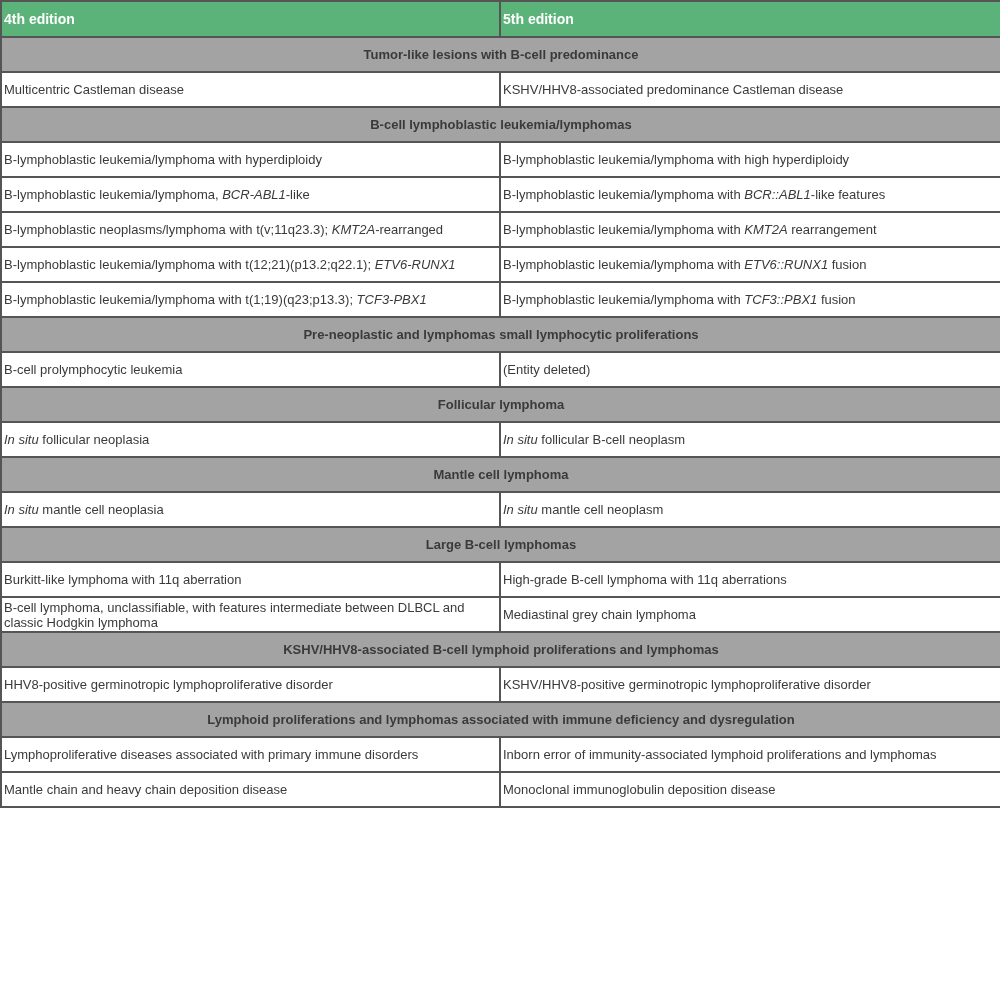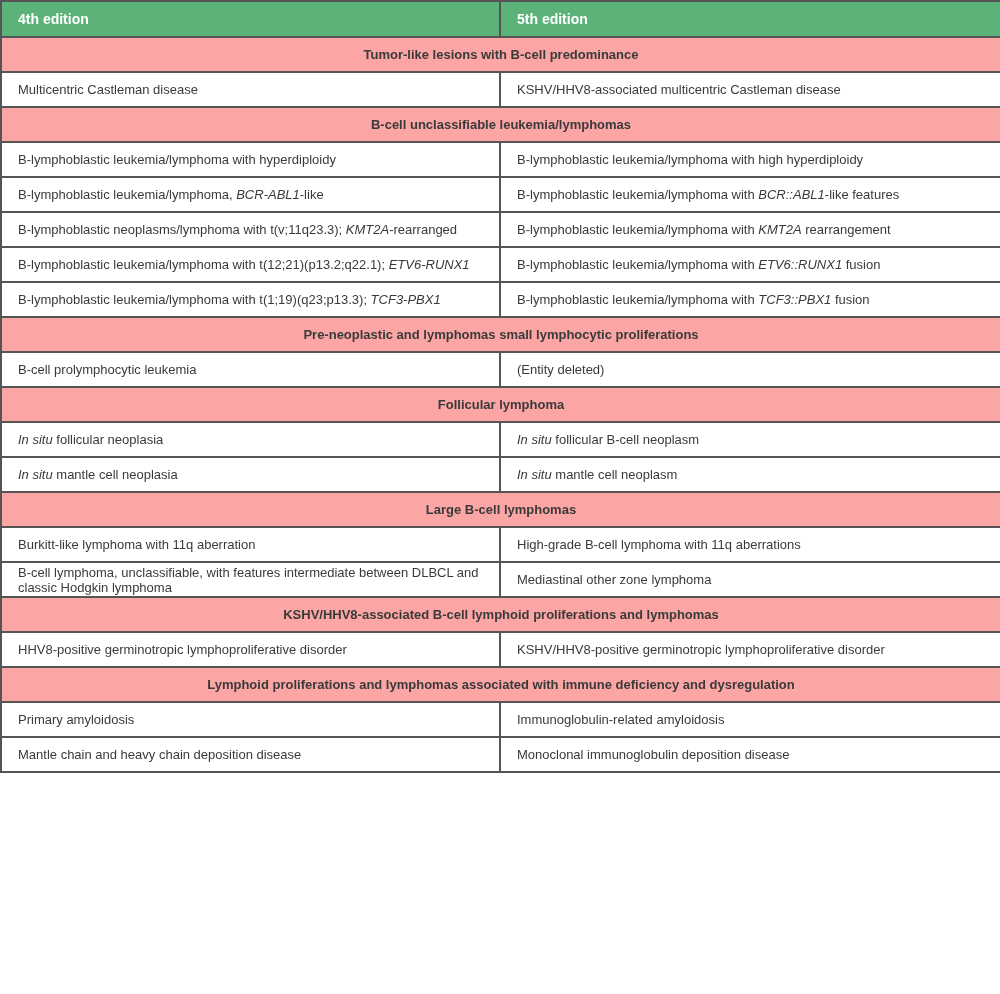--- a/index.html
+++ b/index.html
@@ -1,20 +1,20 @@
 <!DOCTYPE html>
 <html><head>
 <meta charset="utf-8">
 <style>
   html,body{margin:0;padding:0;background:#fff;}
   body{width:1000px;height:994px;overflow:hidden;font-family:"Liberation Sans",sans-serif;color:#3a3a3a;}
   table{border-collapse:collapse;width:1000px;table-layout:fixed;}
-  td,th{border:2px solid #555;font-size:13px;padding:0 16px;text-align:left;vertical-align:middle;line-height:15px;}
+  td,th{border:2px solid #555;font-size:13px;padding:0 2px;text-align:left;vertical-align:middle;line-height:15px;}
   th{background:#5cb37a;color:#fff;font-weight:bold;font-size:14px;height:34px;}
-  tr.sec td{background:#fca5a5;font-weight:bold;text-align:center;height:33px;}
+  tr.sec td{background:#a3a3a3;font-weight:bold;text-align:center;height:33px;}
   tr.row td{height:33px;background:#fff;border-radius:12px;}
   col.c1{width:499px;} col.c2{width:501px;}
 </style>
 </head>
 <body>
 
 <table>
   <colgroup>
       <col class="c1">
       <col class="c2">
@@ -24,24 +24,24 @@
       <th>4th edition</th>
       <th>5th edition</th>
     </tr>
   </thead>
   <tbody id="tbody">
       <tr class="sec">
         <td colspan="2">Tumor-like lesions with B-cell predominance</td>
       </tr>
       <tr class="row">
         <td><span>Multicentric Castleman disease</span></td>
-        <td><span>KSHV/HHV8-associated multicentric Castleman disease</span></td>
+        <td><span>KSHV/HHV8-associated predominance Castleman disease</span></td>
       </tr>
       <tr class="sec">
-        <td colspan="2">B-cell unclassifiable leukemia/lymphomas</td>
+        <td colspan="2">B-cell lymphoblastic leukemia/lymphomas</td>
       </tr>
       <tr class="row">
         <td><span>B-lymphoblastic leukemia/lymphoma with hyperdiploidy</span></td>
         <td><span>B-lymphoblastic leukemia/lymphoma with high hyperdiploidy</span></td>
       </tr>
       <tr class="row">
         <td><span>B-lymphoblastic leukemia/lymphoma, </span><i>BCR-ABL1</i><span>-like</span></td>
         <td><span>B-lymphoblastic leukemia/lymphoma with </span><i>BCR::ABL1</i><span>-like features</span></td>
       </tr>
       <tr class="row">
@@ -63,47 +63,50 @@
         <td><span>B-cell prolymphocytic leukemia</span></td>
         <td><span>(Entity deleted)</span></td>
       </tr>
       <tr class="sec">
         <td colspan="2">Follicular lymphoma</td>
       </tr>
       <tr class="row">
         <td><i>In situ</i><span> follicular neoplasia</span></td>
         <td><i>In situ</i><span> follicular B-cell neoplasm</span></td>
       </tr>
+      <tr class="sec">
+        <td colspan="2">Mantle cell lymphoma</td>
+      </tr>
       <tr class="row">
         <td><i>In situ</i><span> mantle cell neoplasia</span></td>
         <td><i>In situ</i><span> mantle cell neoplasm</span></td>
       </tr>
       <tr class="sec">
         <td colspan="2">Large B-cell lymphomas</td>
       </tr>
       <tr class="row">
         <td><span>Burkitt-like lymphoma with 11q aberration</span></td>
         <td><span>High-grade B-cell lymphoma with 11q aberrations</span></td>
       </tr>
       <tr class="row">
         <td><span>B-cell lymphoma, unclassifiable, with features intermediate between DLBCL and classic Hodgkin lymphoma</span></td>
-        <td><span>Mediastinal other zone lymphoma</span></td>
+        <td><span>Mediastinal grey chain lymphoma</span></td>
       </tr>
       <tr class="sec">
         <td colspan="2">KSHV/HHV8-associated B-cell lymphoid proliferations and lymphomas</td>
       </tr>
       <tr class="row">
         <td><span>HHV8-positive germinotropic lymphoproliferative disorder</span></td>
         <td><span>KSHV/HHV8-positive germinotropic lymphoproliferative disorder</span></td>
       </tr>
       <tr class="sec">
         <td colspan="2">Lymphoid proliferations and lymphomas associated with immune deficiency and dysregulation</td>
       </tr>
       <tr class="row">
-        <td><span>Primary amyloidosis</span></td>
-        <td><span>Immunoglobulin-related amyloidosis</span></td>
+        <td><span>Lymphoproliferative diseases associated with primary immune disorders</span></td>
+        <td><span>Inborn error of immunity-associated lymphoid proliferations and lymphomas</span></td>
       </tr>
       <tr class="row">
         <td><span>Mantle chain and heavy chain deposition disease</span></td>
         <td><span>Monoclonal immunoglobulin deposition disease</span></td>
       </tr>
     </tbody>
 </table>
 
 </body></html>

